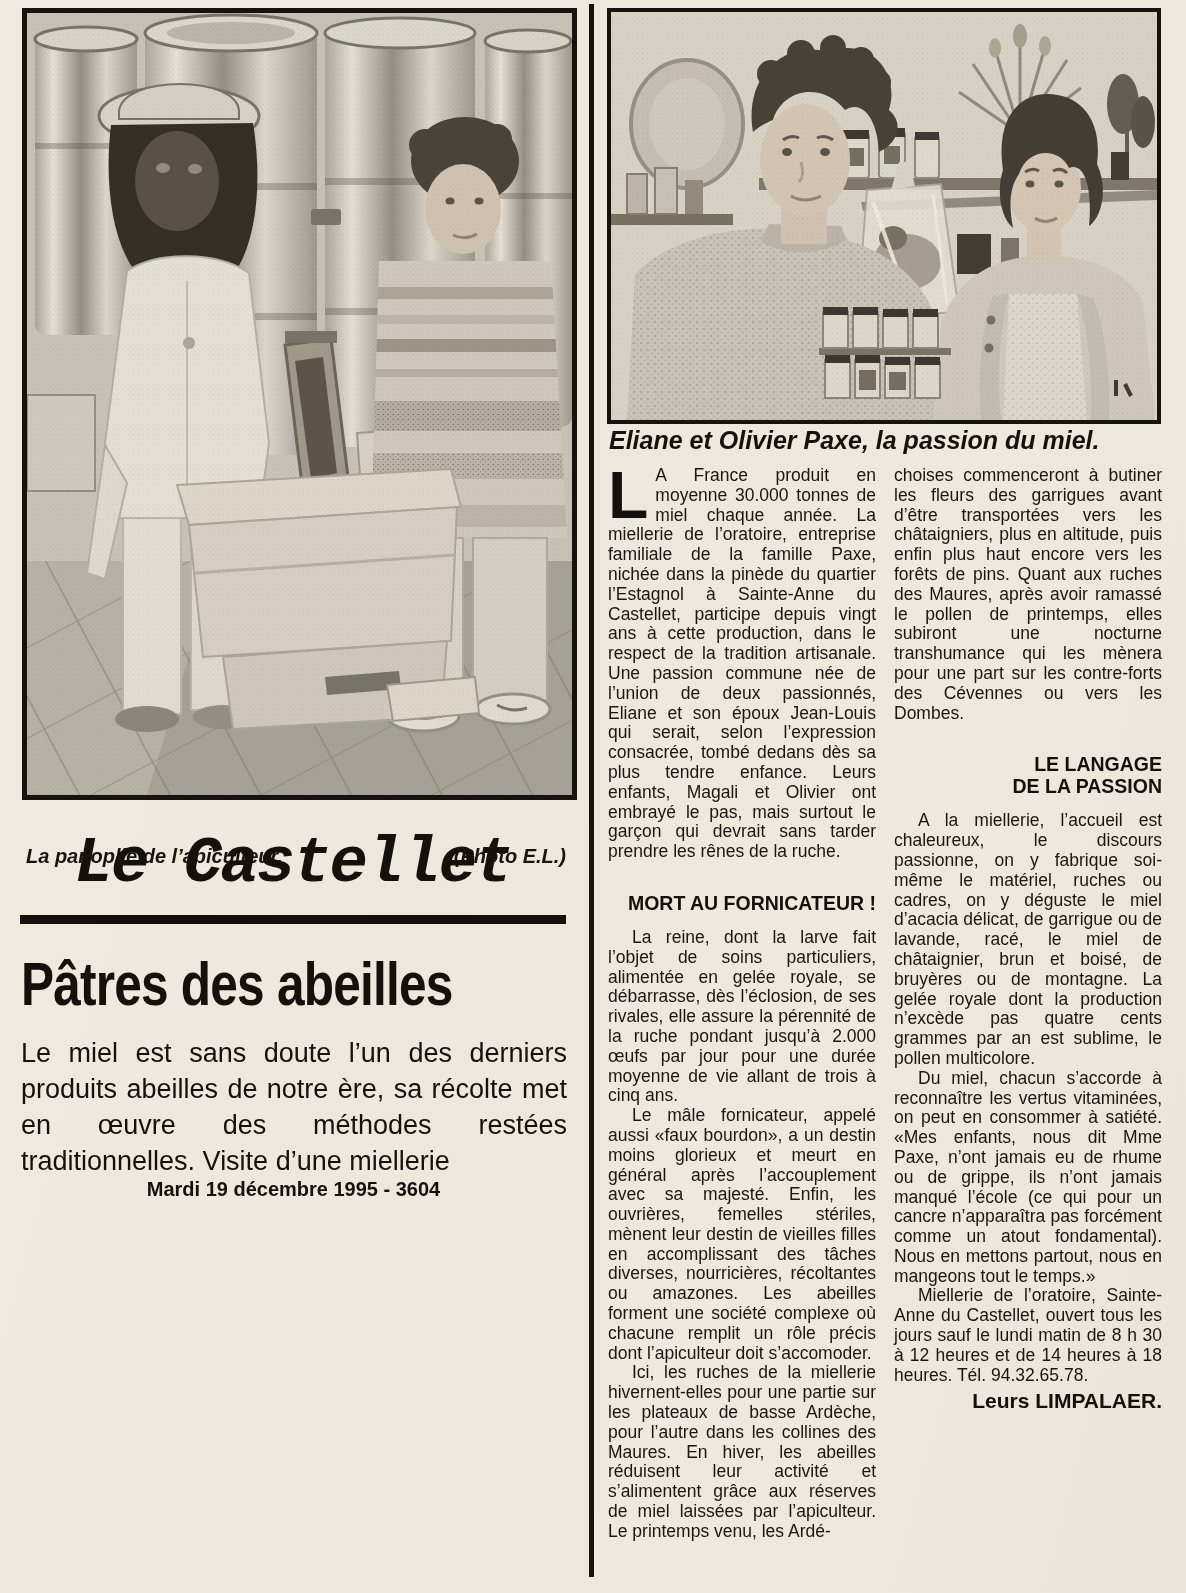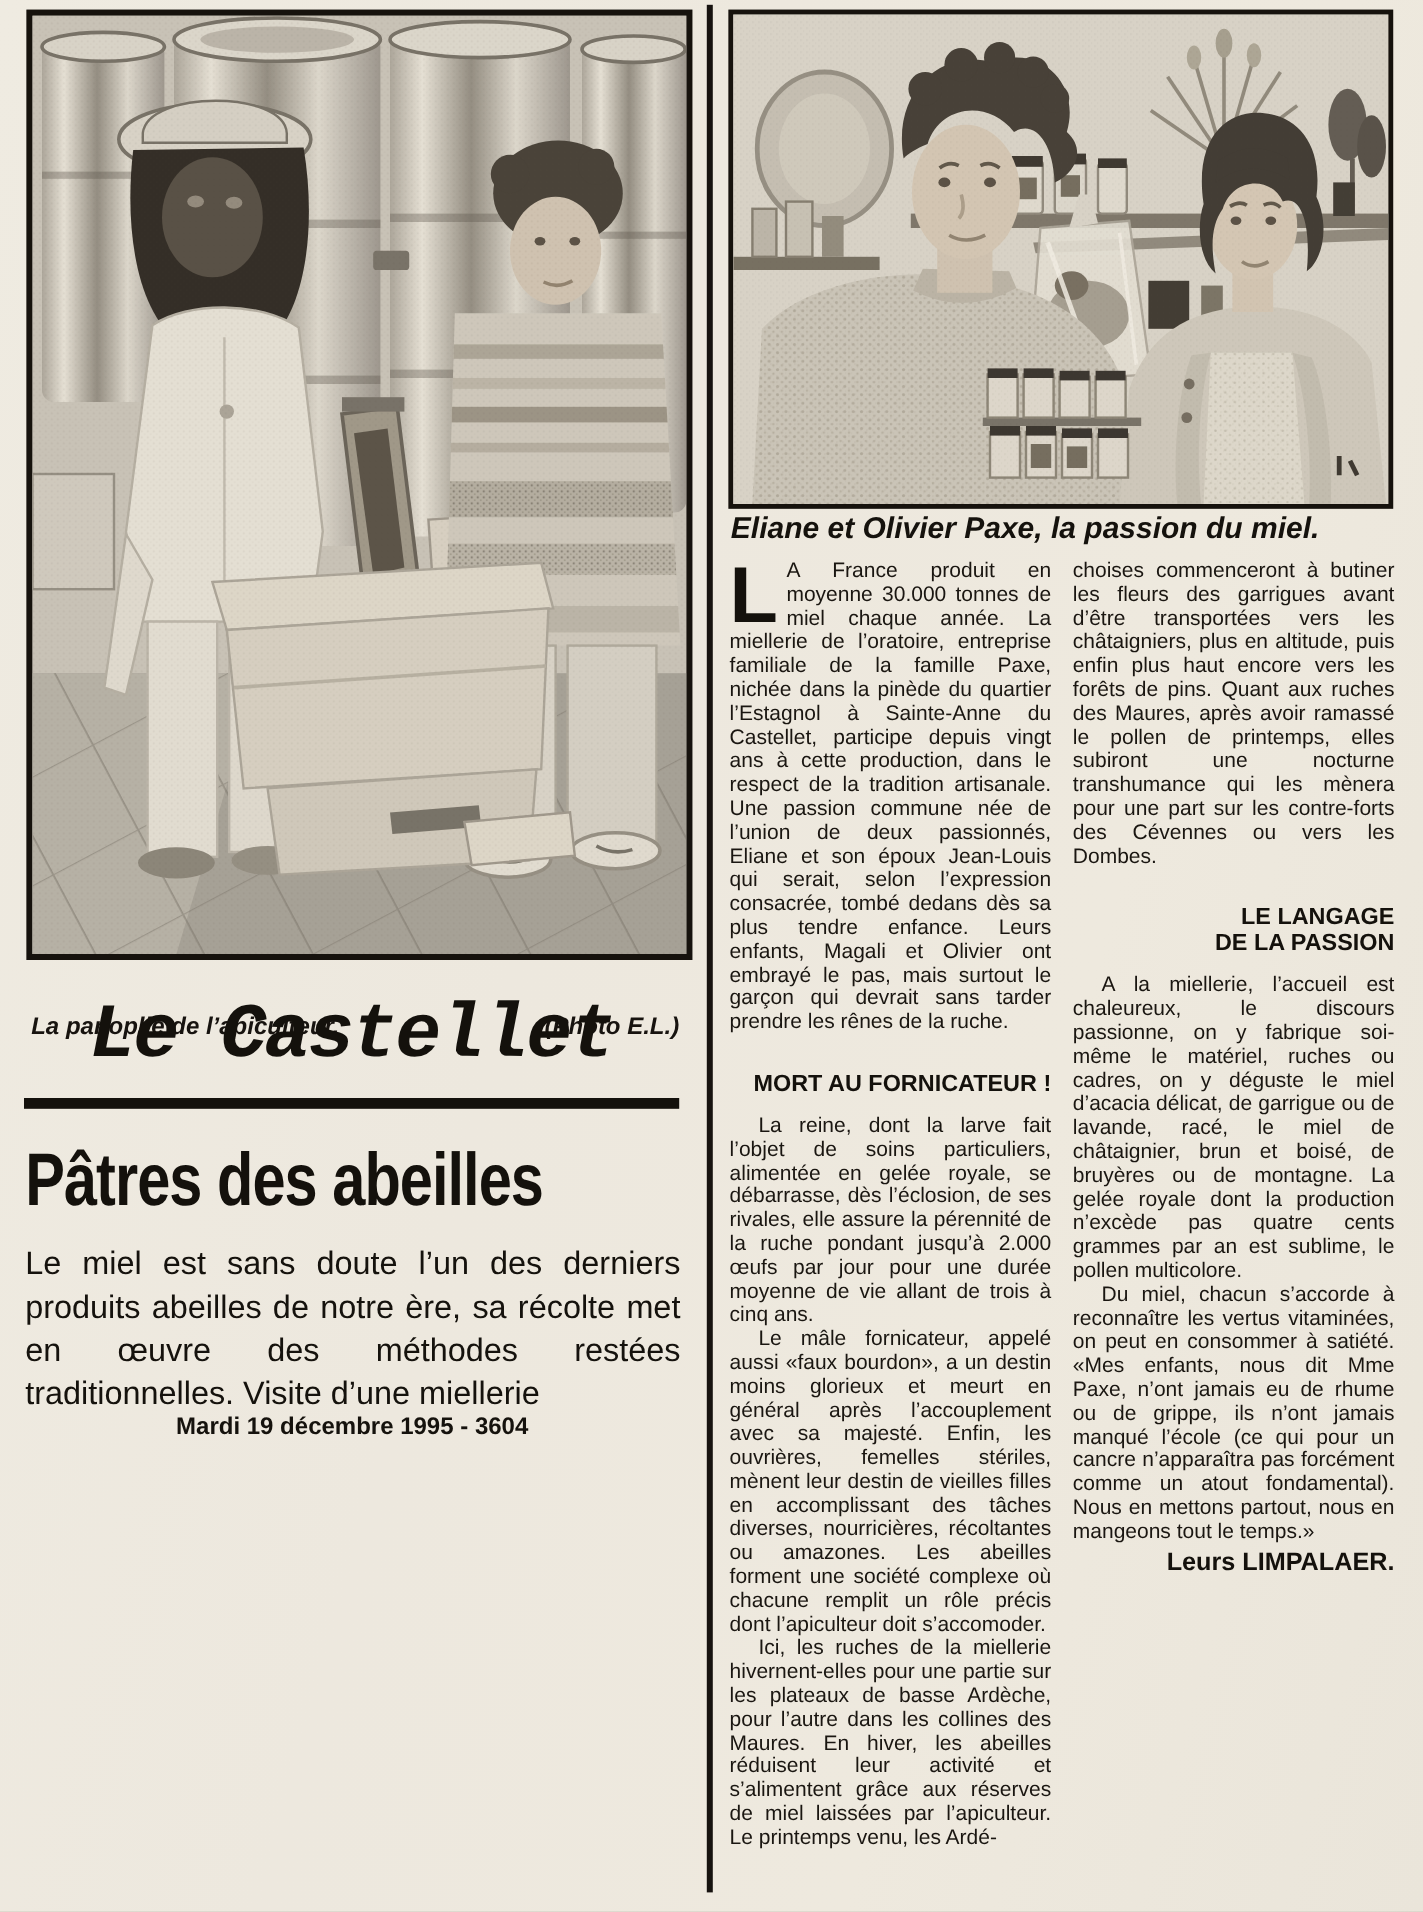--- a/index.html
+++ b/index.html
@@ -333,16 +333,17 @@
     <p class="ind">Le mâle fornicateur, appelé aussi «faux bourdon», a un destin moins glorieux et meurt en général après l’accouplement avec sa majesté. Enfin, les ouvrières, femelles stériles, mènent leur destin de vieilles filles en accomplissant des tâches diverses, nourricières, récoltantes ou amazones. Les abeilles forment une société complexe où chacune remplit un rôle précis dont l’apiculteur doit s’accomoder.</p>
     <p class="ind">Ici, les ruches de la miellerie hivernent-elles pour une partie sur les plateaux de basse Ardèche, pour l’autre dans les collines des Maures. En hiver, les abeilles réduisent leur activité et s’alimentent grâce aux réserves de miel laissées par l’apiculteur. Le printemps venu, les Ardé-</p>
   </div>
 
   <div class="col" style="left:894px;top:466px;height:1116px;">
     <p>choises commenceront à butiner les fleurs des garrigues avant d’être transportées vers les châtaigniers, plus en altitude, puis enfin plus haut encore vers les forêts de pins. Quant aux ruches des Maures, après avoir ramassé le pollen de printemps, elles subiront une nocturne transhumance qui les mènera pour une part sur les contre-forts des Cévennes ou vers les Dombes.</p>
     <div class="subhead">LE LANGAGE
 DE LA PASSION</div>
     <p class="ind">A la miellerie, l’accueil est chaleureux, le discours passionne, on y fabrique soi-même le matériel, ruches ou cadres, on y déguste le miel d’acacia délicat, de garrigue ou de lavande, racé, le miel de châtaignier, brun et boisé, de bruyères ou de montagne. La gelée royale dont la production n’excède pas quatre cents grammes par an est sublime, le pollen multicolore.</p>
     <p class="ind">Du miel, chacun s’accorde à reconnaître les vertus vitaminées, on peut en consommer à satiété. «Mes enfants, nous dit Mme Paxe, n’ont jamais eu de rhume ou de grippe, ils n’ont jamais manqué l’école (ce qui pour un cancre n’apparaîtra pas forcément comme un atout fondamental). Nous en mettons partout, nous en mangeons tout le temps.»</p>
+    <p class="ind">Miellerie de l’oratoire, Sainte-Anne du Castellet, ouvert tous les jours sauf le lundi matin de 8 h 30 à 12 heures et de 14 heures à 18 heures. Tél. 94.32.65.78.</p>
     <div class="byline">Leurs LIMPALAER.</div>
   </div>
 
 </div>
 
 </body></html>

